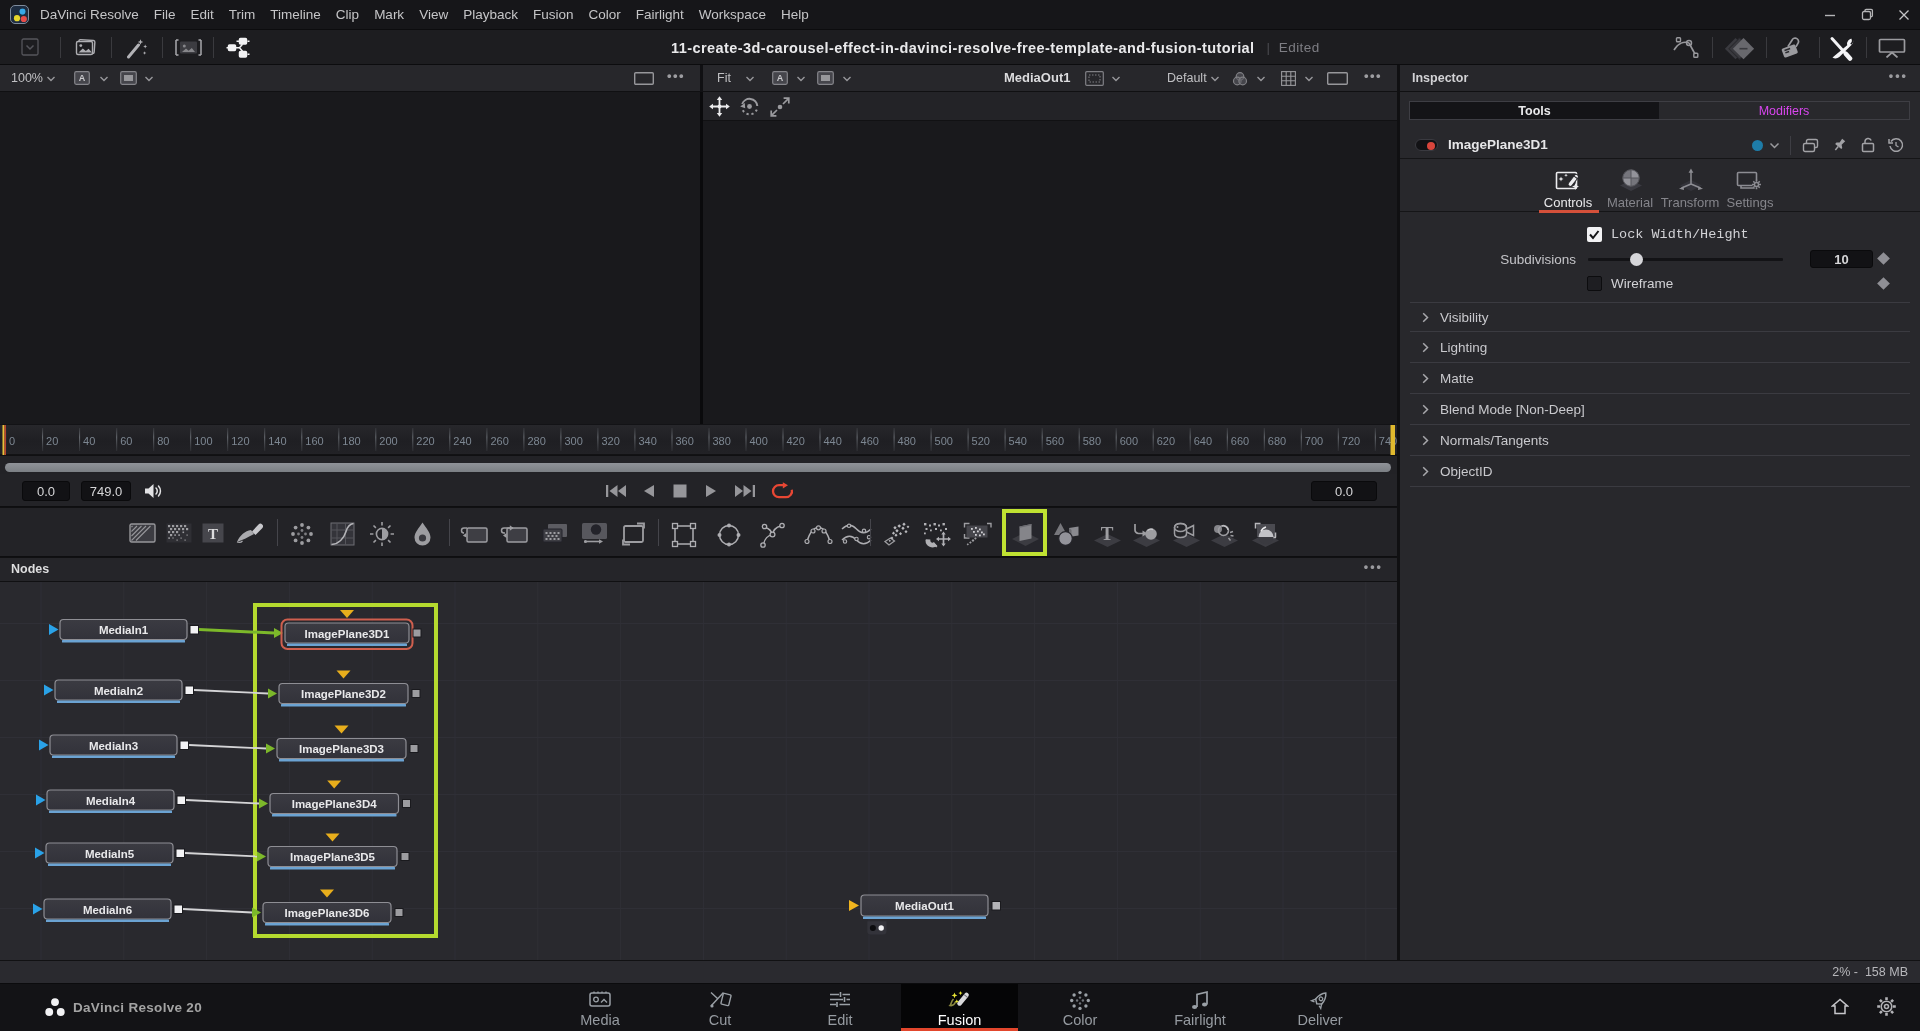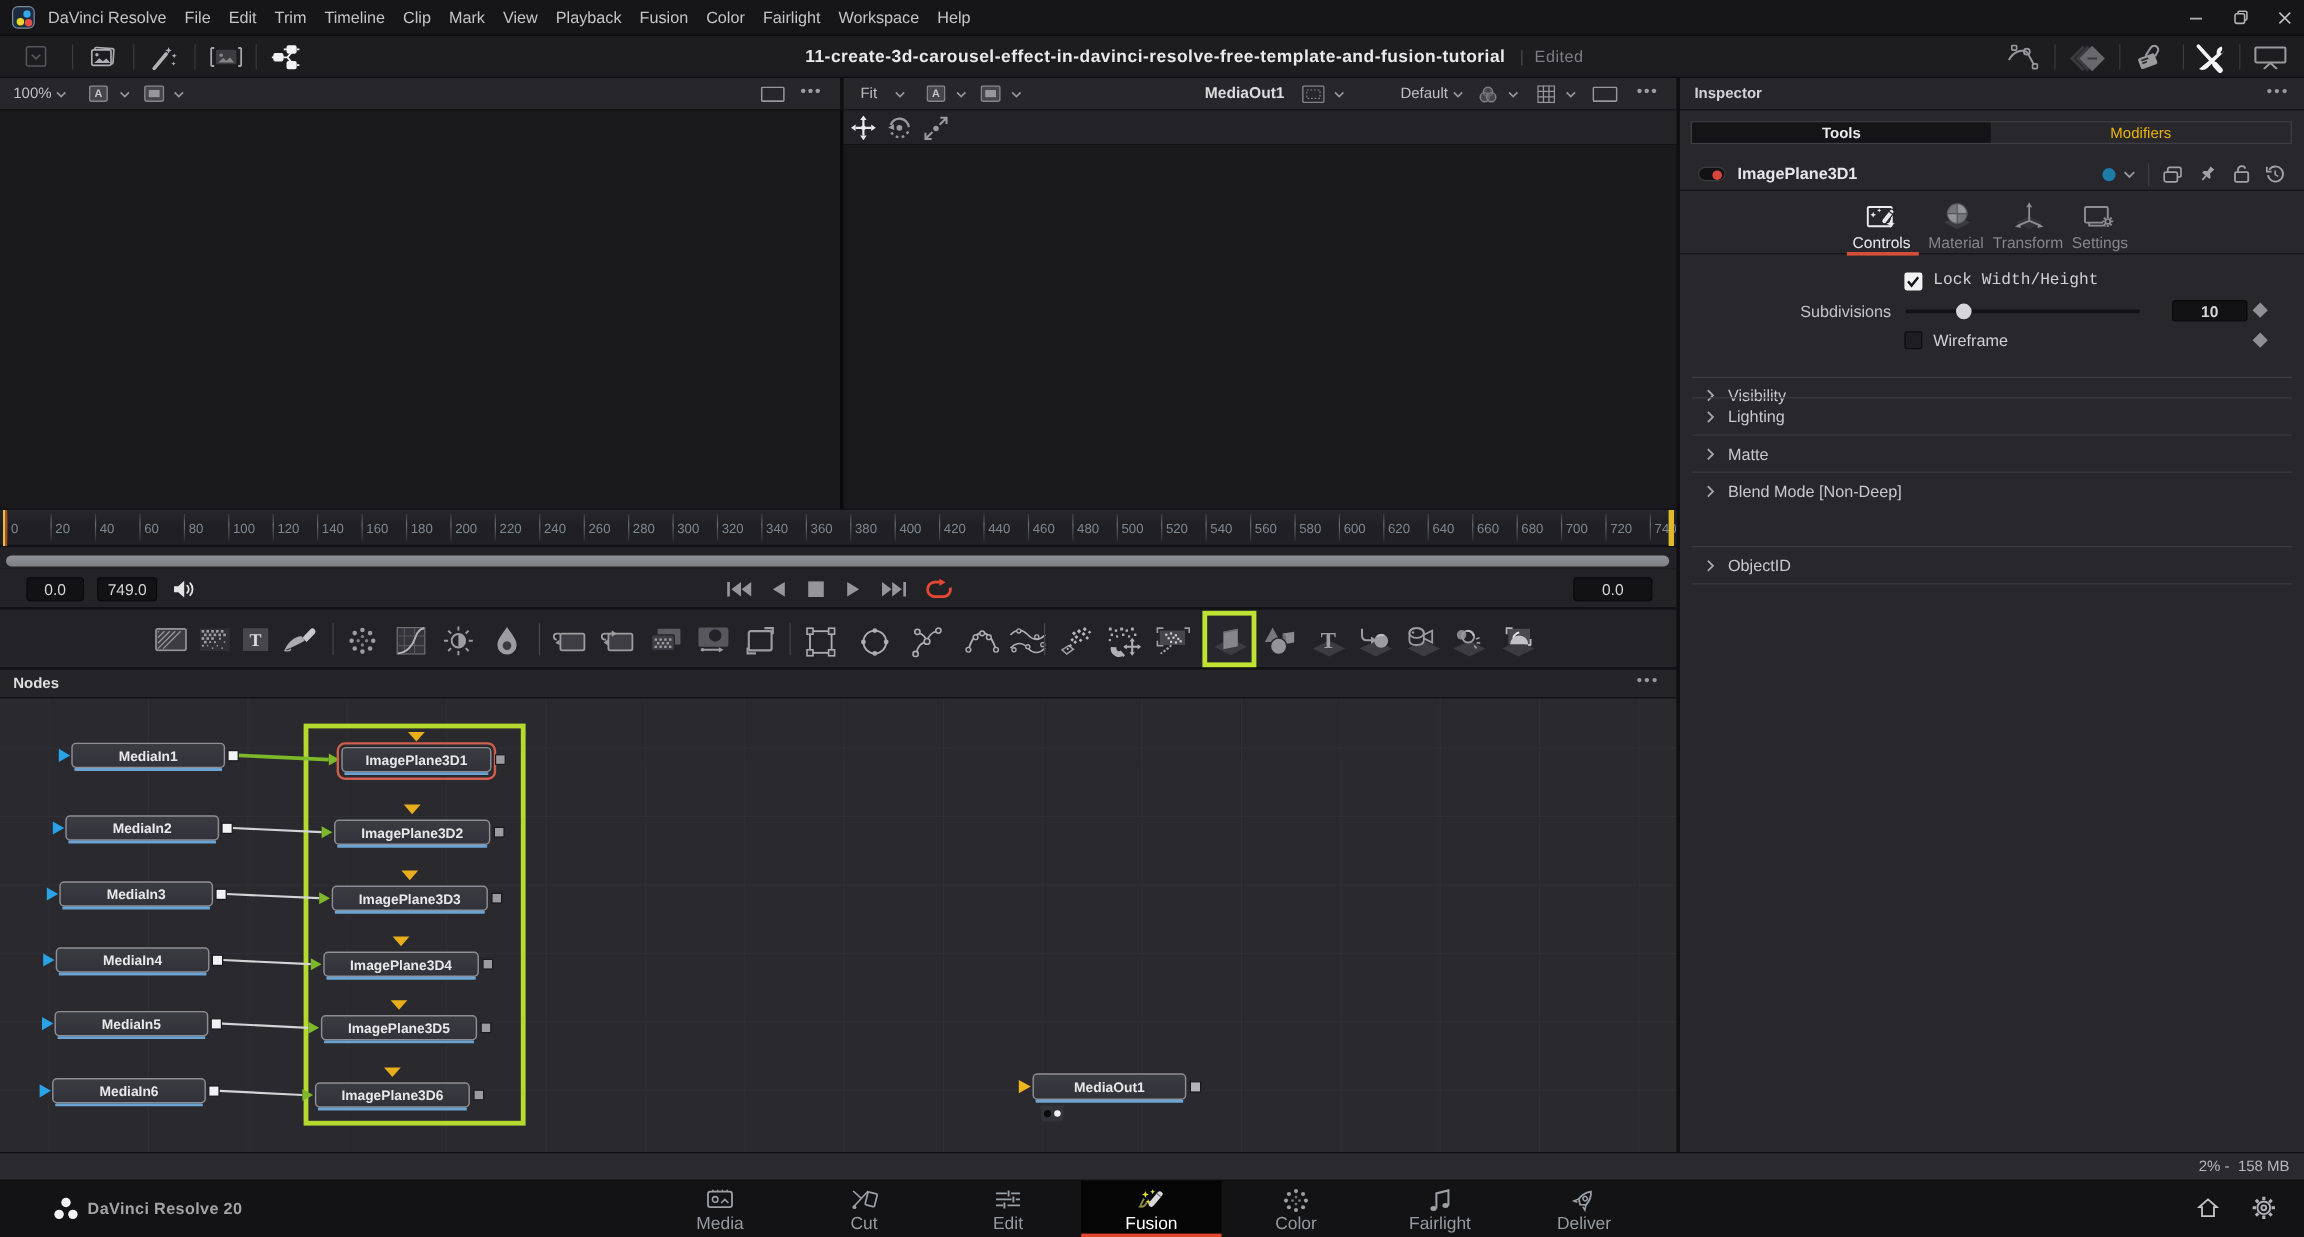--- a/index.html
+++ b/index.html
@@ -847,21 +847,21 @@
       <path d="M867.3 339.3h19.2v9.7a3.5 3.5 0 0 1-3.5 3.5h-12.2a3.5 3.5 0 0 1-3.5-3.5z" fill="#33333a"></path>
       <circle cx="872.9" cy="346" r="3" fill="#0c0c0e"></circle>
       <circle cx="881.2" cy="346" r="2.7" fill="#f2f2f4"></circle>
     </svg>
   </div>
 
 <div class="abs" id="inspector">
 
   <div style="position:absolute;left:9px;top:9px;width:501px;height:19px;border:1px solid #3e3e44;background:#28282c;">
     <div style="position:absolute;left:0;top:0;width:249px;height:17px;background:#141417;color:#e9e9eb;font-size:12.5px;font-weight:bold;display:flex;align-items:center;justify-content:center;">Tools</div>
-    <div style="position:absolute;left:249px;top:0;width:250px;height:17px;color:#eab308;font-size:12.5px;display:flex;align-items:center;justify-content:center;">Modifiers</div>
+    <div style="position:absolute;left:249px;top:0;width:250px;height:17px;color:#d946ef;font-size:12.5px;display:flex;align-items:center;justify-content:center;">Modifiers</div>
   </div>
 
   <div id="nodehdrrow">
     <div style="position:absolute;left:15px;top:7px;width:23px;height:12px;border-radius:6px;background:#121215;border:1px solid #3a3a40;"></div>
     <div style="position:absolute;left:27px;top:9.5px;width:8px;height:8px;border-radius:50%;background:#d8453c;"></div>
     <span style="position:absolute;left:48px;top:5px;font-size:13.5px;font-weight:bold;color:#e6e6e8;">ImagePlane3D1</span>
     <div style="position:absolute;left:352px;top:8px;width:11px;height:11px;border-radius:50%;background:#1e7ca8;"></div>
     <svg class="abs" style="left:369px;top:10px" width="11" height="8" viewBox="0 0 11 8">
         <path d="M1.5 1.5l4 4 4-4" fill="none" stroke="#9a9a9e" stroke-width="1.5"></path>
       </svg>
@@ -947,40 +947,45 @@
   <span style="position:absolute;left:211px;top:135px;font-size:13.5px;color:#d2d2d6;font-family:Liberation Mono, monospace;">Lock Width/Height</span>
   <span style="position:absolute;left:63px;top:160px;width:113px;font-size:13.5px;color:#c4c4c8;text-align:right;">Subdivisions</span>
   <div style="position:absolute;left:188px;top:166px;width:195px;height:2.5px;background:#131316;border-radius:1px;"></div>
   <div style="position:absolute;left:230px;top:161px;width:13px;height:13px;border-radius:50%;background:#d6d6da;"></div>
   <div class="numbox" style="position:absolute;left:394px;top:158px;width:63px;height:18px;font-weight:bold;margin-left:16px;">10</div>
   <div class="diamond" style="left:479px;top:162px;"></div>
   <div class="cb" style="left:187px;top:184px;background:#1e1e22;border:1px solid #0c0c0e;"></div>
   <span style="position:absolute;left:211px;top:184px;font-size:13.5px;color:#d2d2d6;">Wireframe</span>
   <div class="diamond" style="left:479px;top:187px;"></div>
 
-  <div class="secrow" style="top:222px;height:29px;"><span class="ch">
+  <div class="secrow" style="top:210px;height:29px;"><span class="ch">
         <svg width="7" height="11" viewBox="0 0 7 11">
           <path d="M1.2 1.2l4.3 4.3-4.3 4.3" fill="none" stroke="#a8a8ac" stroke-width="1.5"></path>
         </svg>
       </span>Visibility</div>
   <div class="secrow" style="top:270px;height:31px;"><span class="ch">
         <svg width="7" height="11" viewBox="0 0 7 11">
           <path d="M1.2 1.2l4.3 4.3-4.3 4.3" fill="none" stroke="#a8a8ac" stroke-width="1.5"></path>
         </svg>
       </span>Matte</div>
   <div class="secrow" style="top:239px;height:31px;"><span class="ch">
         <svg width="7" height="11" viewBox="0 0 7 11">
           <path d="M1.2 1.2l4.3 4.3-4.3 4.3" fill="none" stroke="#a8a8ac" stroke-width="1.5"></path>
         </svg>
       </span>Lighting</div>
   <div class="secrow" style="top:301px;height:31px;"><span class="ch">
         <svg width="7" height="11" viewBox="0 0 7 11">
           <path d="M1.2 1.2l4.3 4.3-4.3 4.3" fill="none" stroke="#a8a8ac" stroke-width="1.5"></path>
         </svg>
       </span>Blend Mode [Non-Deep]</div>
+  <div class="secrow" style="top:332px;height:31px;"><span class="ch">
+        <svg width="7" height="11" viewBox="0 0 7 11">
+          <path d="M1.2 1.2l4.3 4.3-4.3 4.3" fill="none" stroke="#a8a8ac" stroke-width="1.5"></path>
+        </svg>
+      </span>Normals/Tangents</div>
   <div class="secrow" style="top:363px;height:31px;"><span class="ch">
         <svg width="7" height="11" viewBox="0 0 7 11">
           <path d="M1.2 1.2l4.3 4.3-4.3 4.3" fill="none" stroke="#a8a8ac" stroke-width="1.5"></path>
         </svg>
       </span>ObjectID</div>
   <div style="position:absolute;left:10px;top:394px;width:500px;border-top:1px solid #3b3b41;"></div>
 </div>
 
 <div class="abs" id="statusstrip">
     <span>2% -&nbsp; 158 MB</span>

